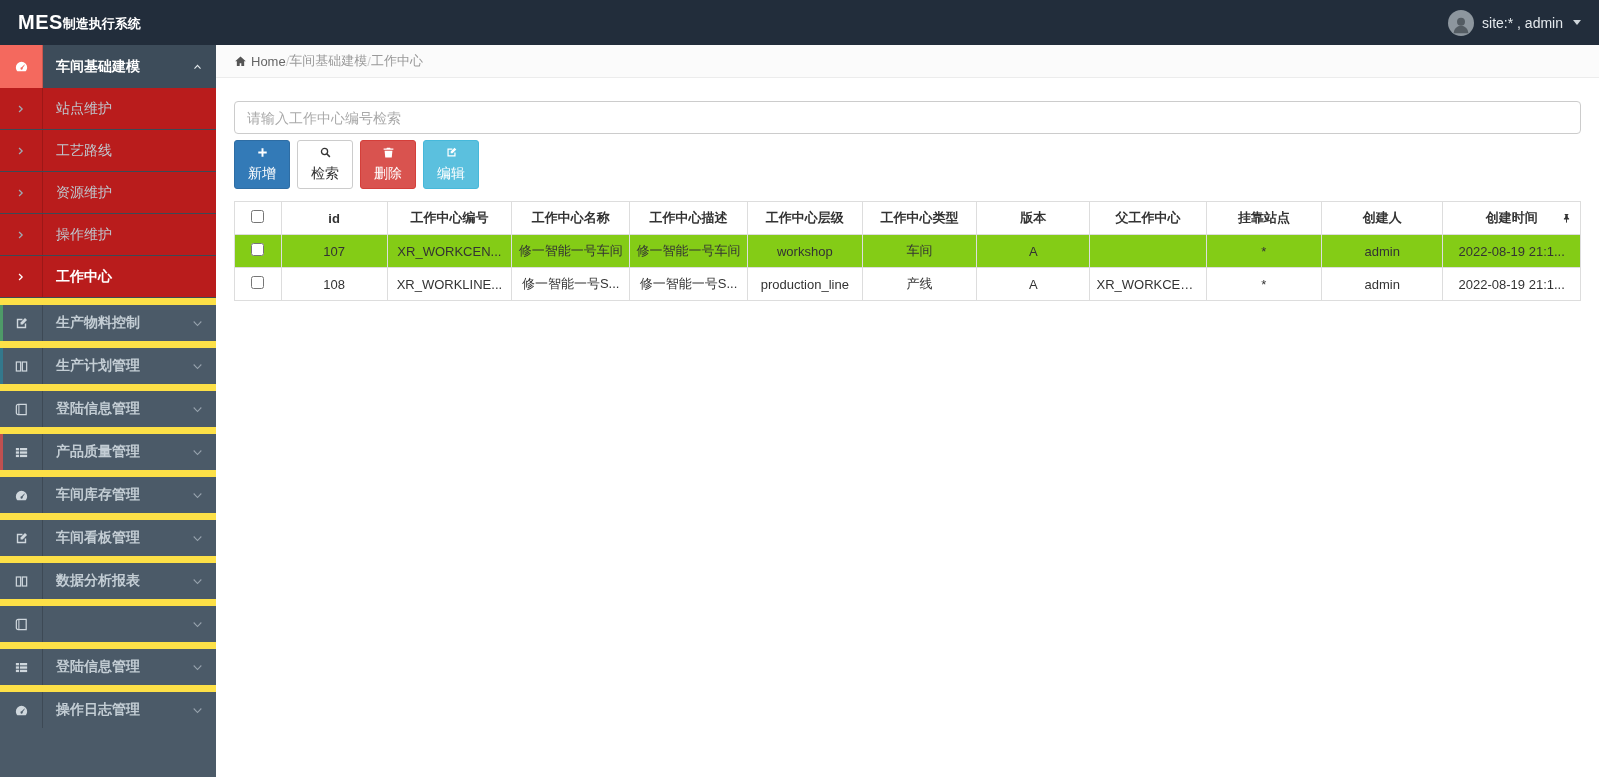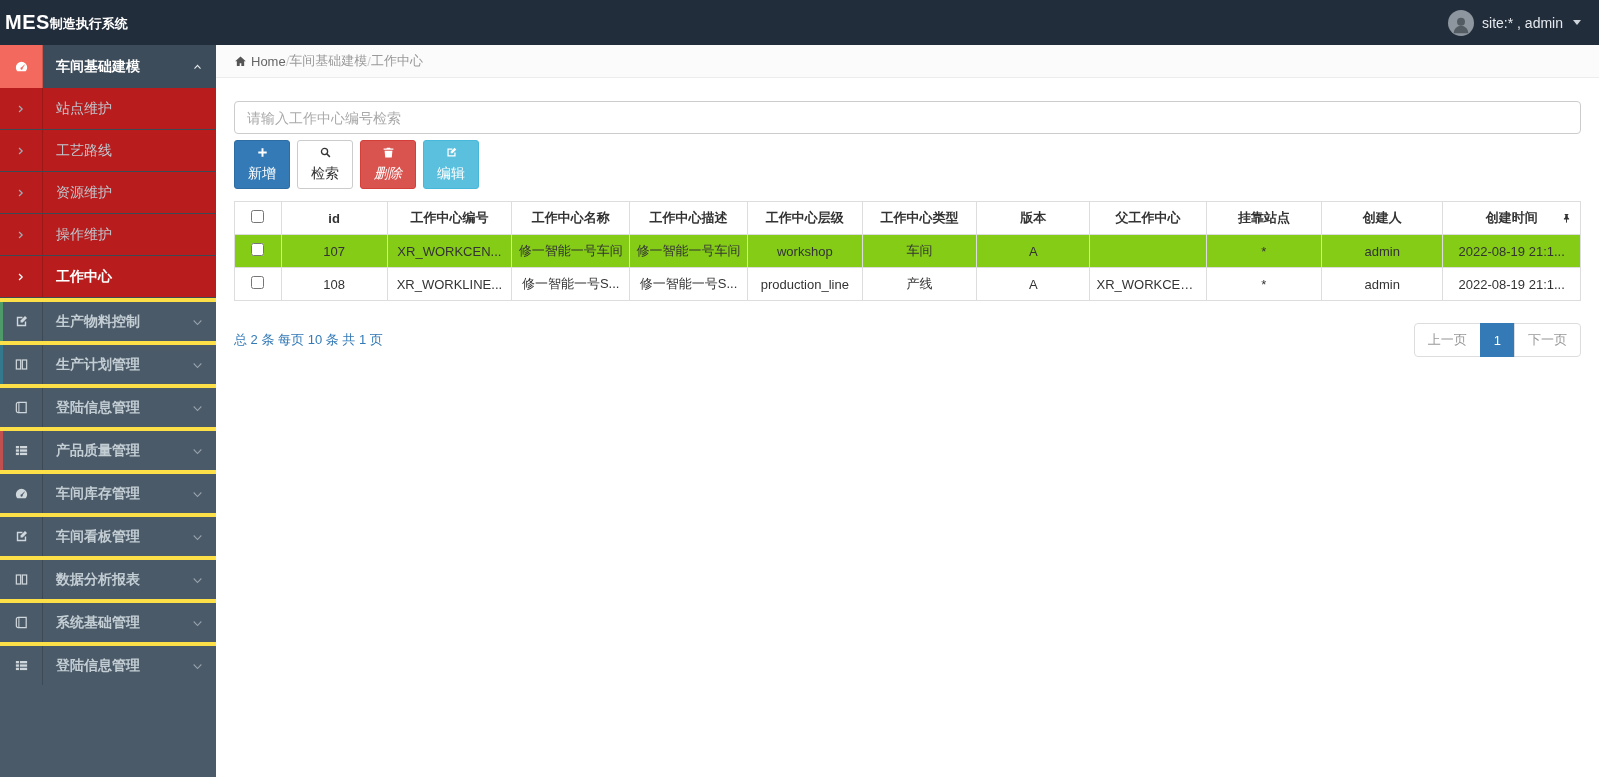--- a/index.html
+++ b/index.html
@@ -1,21 +1,21 @@
 <!DOCTYPE html>
 <html><head>
 <meta charset="utf-8">
 <style>
   * { margin:0; padding:0; box-sizing:border-box; }
   html,body { width:1599px; height:777px; overflow:hidden; font-family:"Liberation Sans","DejaVu Sans",sans-serif; background:#fff; }
   body { position:relative; }
 
   
   .navbar { position:absolute; top:0; left:0; width:1599px; height:45px; background:#222d3b; display:flex; align-items:center; justify-content:space-between; z-index:10; }
-  .logo { width:216px; height:45px; display:flex; align-items:center; padding-left:5px; color:#fff; cursor:pointer; }
+  .logo { width:216px; height:45px; display:flex; align-items:center; padding-left:18px; color:#fff; cursor:pointer; }
   .logo-bold { font-size:20px; font-weight:bold; letter-spacing:.5px; }
   .logo-rest { font-size:13px; font-weight:bold; margin-top:3px; }
   .nav-right { display:flex; align-items:center; gap:8px; padding-right:18px; color:#e4e9ed; font-size:14px; cursor:pointer; }
   .avatar { width:26px; height:26px; border-radius:50%; background:#8d969e; overflow:hidden; display:flex; align-items:flex-end; justify-content:center; }
   .avatar svg { width:22px; height:22px; color:#545c63; }
   .caret { width:0; height:0; border-left:4px solid transparent; border-right:4px solid transparent; border-top:5px solid #cfd6db; margin-left:2px; }
 
   
   .sidebar { position:absolute; top:45px; left:0; width:216px; height:732px; background:#4b5a68; }
   .srow { display:flex; align-items:stretch; position:relative; cursor:pointer; }
@@ -30,21 +30,21 @@
   .section-head .mlabel { background:#3d4c5a; color:#fff; font-weight:bold; }
   .section-head .chev { color:#dfe5e9; }
 
   .subitem { height:42px; background:#b91c1c; border-bottom:1px solid #3c4a55; }
   .subitem .icell { border-right:1px solid rgba(0,0,0,.15); color:#9fabb4; }
   .subitem .icell svg { width:12px; height:12px; }
   .subitem .mlabel { color:#bfc9d0; }
   .subitem.active .mlabel { color:#ffffff; font-weight:bold; }
   .subitem.active .icell { color:#ffffff; }
 
-  .mitem { height:43px; border-top:4px solid #fde047;font-family:Liberation Serif, serif; }
+  .mitem { height:43px; border-top:7px solid #fde047;font-family:Liberation Serif, serif; }
   .mitem .mlabel { font-weight:bold; }
   .strip { position:absolute; left:0; top:0; width:3px; height:100%; }
 
   
   .main { position:absolute; top:45px; left:216px; width:1383px; height:732px; background:#fff; }
   .breadcrumb { height:33px; display:flex; align-items:center; padding:0 18px; background:#fbfbfb; border-bottom:1px solid #ececec; font-size:13px; color:#999; }
   .bc-home { display:flex; align-items:center; gap:4px; color:#666; cursor:pointer; }
   .bc-home svg { width:13px; height:13px; color:#555; }
   .bc-sep { color:#ccc; }
   .bc-link { color:#999; cursor:pointer; }
@@ -52,21 +52,21 @@
 
   .content { padding:23px 18px 0 18px; }
   .search-input { width:100%; height:33px; border:1px solid #ccc; border-radius:4px; padding:14px 12px; font-size:14px; color:#444; font-family:inherit; outline:none; }
   .search-input::placeholder { color:#a9a9a9; }
 
   .btn-row { margin-top:6px; display:flex; gap:7px; }
   .btn { display:inline-flex; align-items:center; gap:6px; font-size:14px; padding:5px 13px; border-radius:3px; border:1px solid transparent; cursor:pointer; font-family:inherit;flex-direction:column; }
   .btn svg { width:13px; height:13px; }
   .btn-primary { background:#337ab7; border-color:#2e6da4; color:#fff; }
   .btn-default { background:#fff; border-color:#ccc; color:#333; }
-  .btn-danger { background:#d9534f; border-color:#d43f3a; color:#fff;font-style:italic; }
+  .btn-danger { background:#d9534f; border-color:#d43f3a; color:#fff; }
   .btn-info { background:#5bc0de; border-color:#46b8da; color:#fff; }
 
   table.grid { width:100%; margin-top:12px; border-collapse:collapse; font-size:13px; color:#333; table-layout:fixed; }
   table.grid th, table.grid td { border:1px solid #ddd; padding:7px 6px; text-align:center; height:25px; overflow:hidden; white-space:nowrap; text-overflow:ellipsis; }
   table.grid th { font-weight:bold; background:#fff; position:relative; }
   tr.striped td { background:#84cc16; }
   .pin { position:absolute; right:8px; top:50%; transform:translateY(-50%); color:#333; cursor:pointer; }
   .pin svg { width:11px; height:12px; display:block; }
   input[type=checkbox] { width:13px; height:13px; cursor:pointer; }
 
@@ -276,40 +276,53 @@
       </span>
   </div>
   <div class="srow mitem">
     <span class="strip"></span>
     <span class="icell">
         <svg viewBox="0 0 16 16">
           <path d="M4.5 2.5h8.5v11H4.5A2 2 0 0 1 2.5 11.5v-7a2 2 0 0 1 2-2z" fill="none" stroke="currentColor" stroke-width="1.3"></path>
           <path d="M5.2 2.8v10.4" stroke="currentColor" stroke-width="1.1"></path>
         </svg>
       </span>
-    <span class="mlabel">系统基础管理</span>
     <span class="chev">
         <svg viewBox="0 0 16 16" fill="currentColor">
           <path d="M3 5.2 8 10.4l5-5.2 1.1 1.2L8 12.7 1.9 6.4z"></path>
         </svg>
       </span>
   </div>
   <div class="srow mitem">
     <span class="strip"></span>
     <span class="icell">
         <svg viewBox="0 0 16 16" fill="currentColor">
           <rect x="2" y="3.2" width="3.3" height="2.5"></rect>
           <rect x="6.3" y="3.2" width="7.7" height="2.5"></rect>
           <rect x="2" y="6.8" width="3.3" height="2.5"></rect>
           <rect x="6.3" y="6.8" width="7.7" height="2.5"></rect>
           <rect x="2" y="10.4" width="3.3" height="2.5"></rect>
           <rect x="6.3" y="10.4" width="7.7" height="2.5"></rect>
         </svg>
       </span>
     <span class="mlabel">登陆信息管理</span>
+    <span class="chev">
+        <svg viewBox="0 0 16 16" fill="currentColor">
+          <path d="M3 5.2 8 10.4l5-5.2 1.1 1.2L8 12.7 1.9 6.4z"></path>
+        </svg>
+      </span>
+  </div>
+  <div class="srow mitem">
+    <span class="strip"></span>
+    <span class="icell">
+        <svg viewBox="0 0 16 16" fill="currentColor">
+          <path d="M8 3A6 6 0 0 0 2 9c0 1.6.6 3 1.6 4h8.8c1-1 1.6-2.4 1.6-4a6 6 0 0 0-6-6zm3.6 3.2-2.4 3.3a1.2 1.2 0 1 1-1-.6l3-3 .4.3z"></path>
+        </svg>
+      </span>
+    <span class="mlabel">操作日志管理</span>
     <span class="chev">
         <svg viewBox="0 0 16 16" fill="currentColor">
           <path d="M3 5.2 8 10.4l5-5.2 1.1 1.2L8 12.7 1.9 6.4z"></path>
         </svg>
       </span>
   </div>
 </aside>
 
 <main class="main">
 
@@ -422,23 +435,15 @@
           <td>产线</td>
           <td>A</td>
           <td>XR_WORKCEN...</td>
           <td>*</td>
           <td>admin</td>
           <td>2022-08-19 21:1...</td>
         </tr>
       </tbody>
     </table>
 
-    <div class="pager-row">
-      <span class="stats">总 2 条 每页 10 条 共 1 页</span>
-      <div class="pager">
-        <button class="page-btn first">上一页</button>
-        <button class="page-btn active">1</button>
-        <button class="page-btn last">下一页</button>
-      </div>
-    </div>
 
   </div>
 </main>
 
 </body></html>

